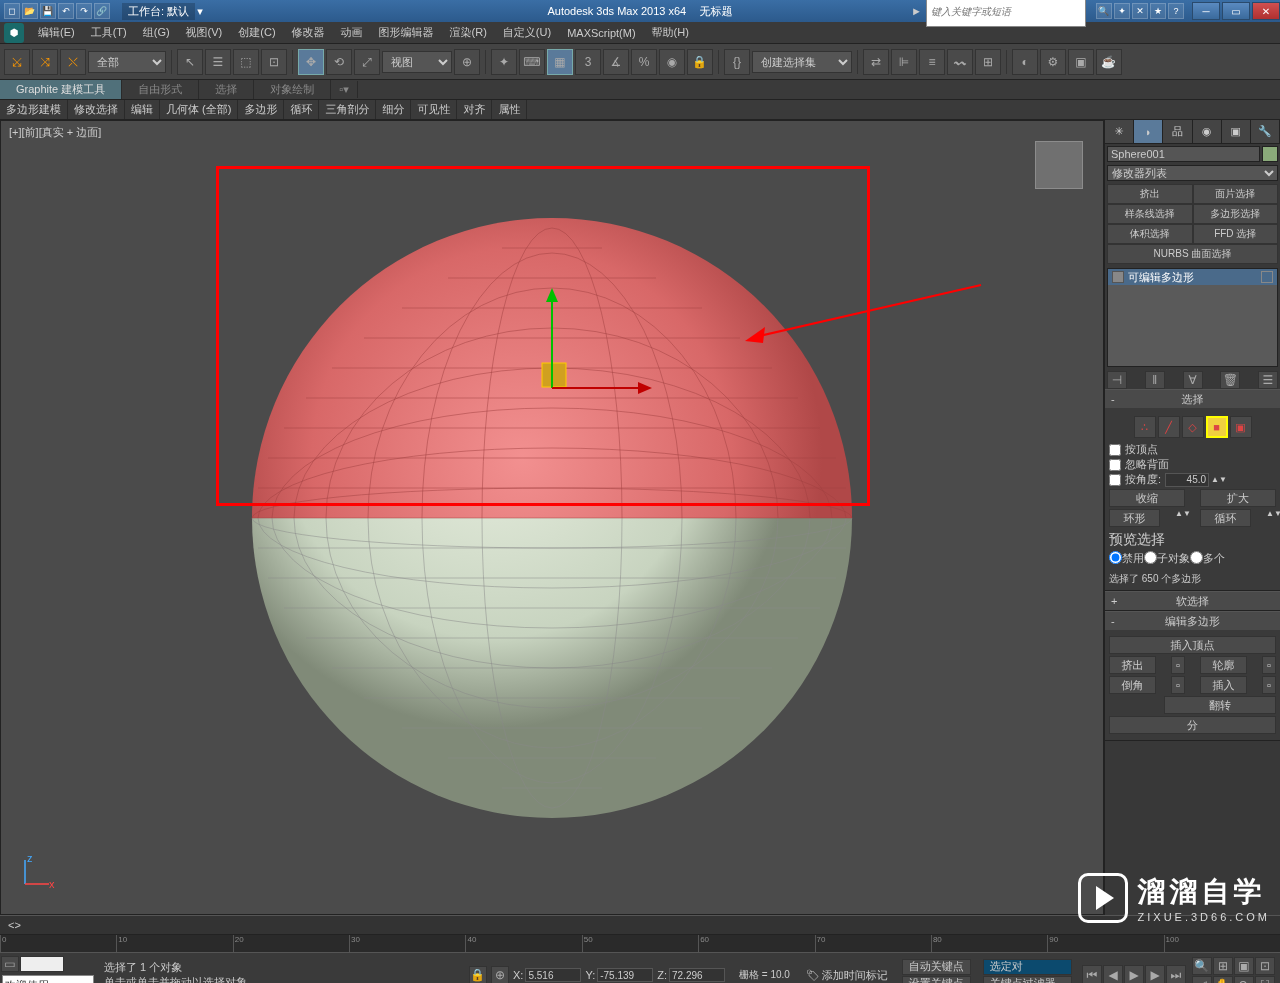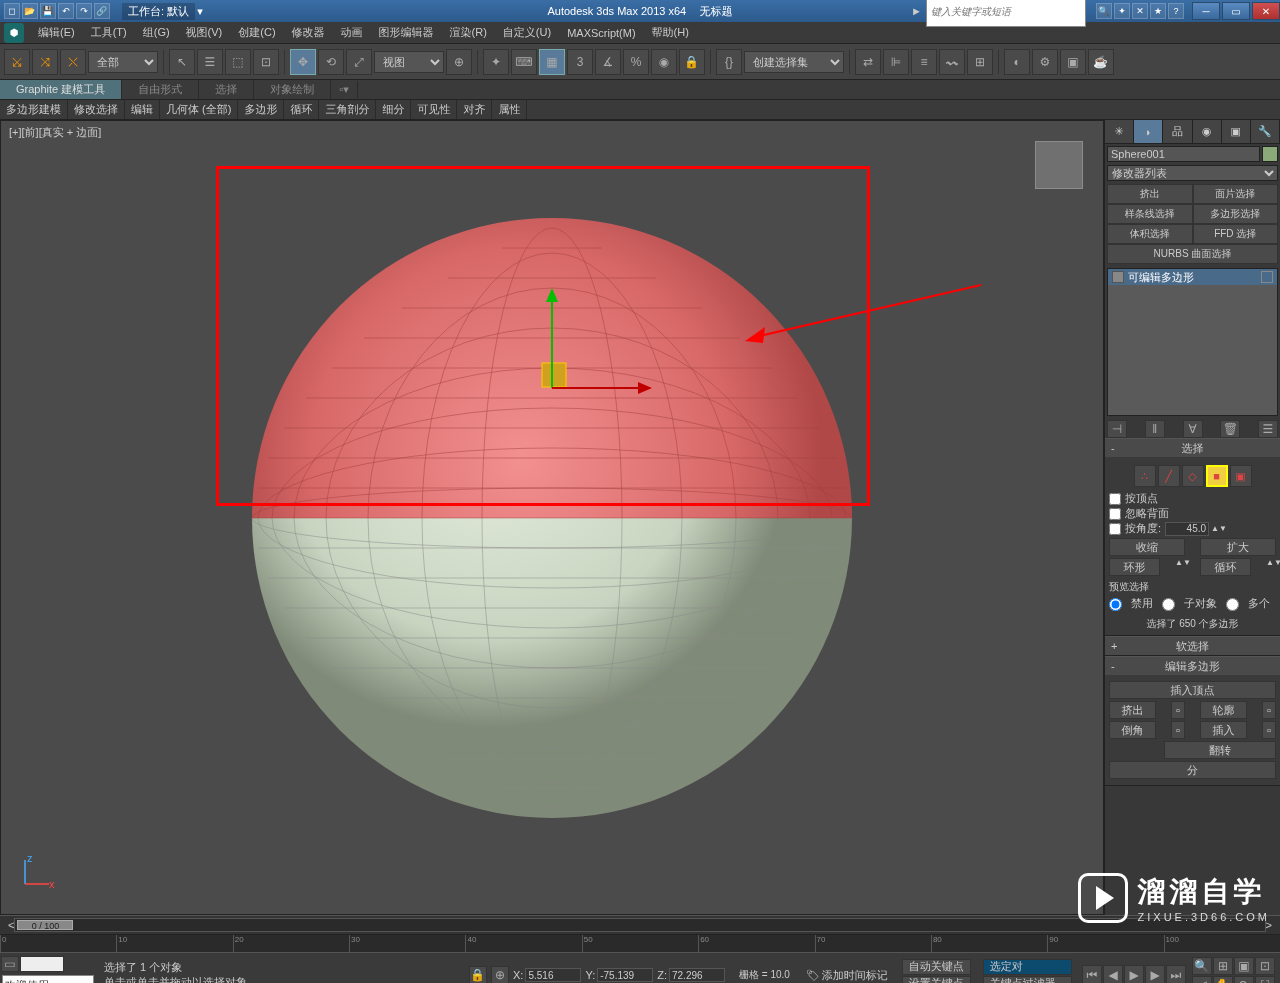--- a/index.html
+++ b/index.html
@@ -43,38 +43,38 @@
 .cmdtab{flex:1;background:#444;border-right:1px solid #222;display:flex;align-items:center;justify-content:center;cursor:pointer}
 .cmdtab.active{background:#5a7a9a}
 .objname{height:20px;display:flex;align-items:center;padding:2px}
 .objname input{flex:1;background:#555;border:1px solid #222;color:#ccc;height:16px;padding:0 3px;font-size:11px}
 .colorswatch{width:16px;height:16px;background:#8aaa7a;border:1px solid #222;margin-left:2px}
 .modlist{height:18px;display:flex;padding:1px 2px}
 .modlist select{flex:1;background:#555;border:1px solid #222;color:#ccc;font-size:11px}
 .modbtns{display:flex;flex-wrap:wrap;padding:2px;gap:0}
 .modbtn{width:50%;height:20px;background:#4a4a4a;border:1px solid #333;color:#ccc;display:flex;align-items:center;justify-content:center;font-size:10px;cursor:pointer}
 .modbtn.full{width:100%}
-.stackbox{height:148px;background:#5a5a5a;border:1px solid #222;margin:2px;position:relative}
+.stackbox{height:99px;background:#5a5a5a;border:1px solid #222;margin:2px;position:relative}
 .stackitem{height:16px;background:#4a6a8a;color:#fff;display:flex;align-items:center;padding:0 4px;font-size:10px}
 .stackitem .eye{width:12px;height:12px;background:#888;margin-right:4px;border:1px solid #555}
 .stackbtns{height:20px;display:flex;gap:2px;padding:2px;justify-content:space-between}
 .rollout{border-top:1px solid #555;border-bottom:1px solid #222}
 .rollhdr{height:18px;background:#4a4a4a;display:flex;align-items:center;justify-content:center;color:#ccc;font-size:11px;cursor:pointer;position:relative}
 .rollhdr .pm{position:absolute;left:6px}
 .rollbody{padding:4px;background:#3a3a3a}
 .subobj{display:flex;gap:2px;justify-content:center;margin:4px 0}
 .subbtn{width:22px;height:22px;background:#4a4a4a;border:1px solid #333;display:flex;align-items:center;justify-content:center;font-size:11px;cursor:pointer}
 .subbtn.active{background:#f0d040;border:2px solid #ff0}
 .chk{display:flex;align-items:center;gap:4px;margin:0 0;font-size:11px}
 .chk input{width:12px;height:12px}
 .spinner{display:flex;align-items:center;gap:2px}
 .spinner input{width:44px;height:14px;background:#333;border:1px solid #555;color:#ccc;font-size:10px;text-align:right;padding:0 2px}
 .btnrow{display:flex;gap:15px;margin:2px 0}
 .pbtn{flex:1;height:18px;background:#4a4a4a;border:1px solid #333;color:#ccc;display:flex;align-items:center;justify-content:center;font-size:11px;cursor:pointer}
-.radio{display:flex;gap:9px;align-items:flex-end;font-size:10px}
+.radio{display:flex;gap:0;align-items:flex-start;font-size:10px}
 .timeslider{height:20px;background:#333;border-top:1px solid #555;border-bottom:1px solid #222;display:flex;align-items:center;padding:0 8px}
 .timeslider .slider{flex:1;height:14px;background:#2a2a2a;border:1px solid #555;position:relative}
 .timeslider .handle{position:absolute;left:2px;top:1px;width:56px;height:10px;background:#888;border:1px solid #aaa;font-size:9px;text-align:center;color:#222}
 .trackbar{height:18px;background:#2a2a2a;border-bottom:1px solid #555;position:relative}
 .trackbar .ticks{position:absolute;inset:0;display:flex}
 .trackbar .tick{flex:1;border-left:1px solid #555;font-size:8px;color:#888;padding-left:1px}
 .statusbar{height:44px;background:#3a3a3a;display:flex;align-items:center}
 .statusleft{width:96px;height:40px;display:flex;flex-direction:column}
 .welcomebox{background:#fefefe;color:#333;border:1px solid #888;font-size:9px;padding:2px;height:18px;overflow:hidden;margin:2px}
 .promptbox{flex:1;display:flex;flex-direction:column;justify-content:center;padding:0 8px;font-size:11px;color:#ccc}
@@ -142,21 +142,21 @@
   <div class="mitem">渲染(R)</div>
   <div class="mitem">自定义(U)</div>
   <div class="mitem">MAXScript(M)</div>
   <div class="mitem">帮助(H)</div>
 </div>
 
 <div class="toolbar1">
   <div class="tbtn orange">⤩</div>
   <div class="tbtn orange">⤨</div>
   <div class="tbtn orange">⤬</div>
-  <select class="tsel" style="width:70px"><option>全部</option></select>
+  <select class="tsel" style="width:78px"><option>全部</option></select>
   <div class="tsep"></div>
   <div class="tbtn">↖</div>
   <div class="tbtn">☰</div>
   <div class="tbtn">⬚</div>
   <div class="tbtn">⊡</div>
   <div class="tsep"></div>
   <div class="tbtn active">✥</div>
   <div class="tbtn">⟲</div>
   <div class="tbtn">⤢</div>
   <select class="tsel" style="width:70px"><option>视图</option></select>
@@ -374,30 +374,30 @@
         <div class="btnrow">
           <div class="pbtn">收缩</div>
           <div class="pbtn">扩大</div>
         </div>
         <div class="btnrow">
           <div class="pbtn">环形</div>
           <div style="width:10px;font-size:8px">▲▼</div>
           <div class="pbtn">循环</div>
           <div style="width:10px;font-size:8px">▲▼</div>
         </div>
-        <div style="font-size:10px;margin-top:4px">预览选择</div>
+        <div style="font-size:14px;margin-top:4px">预览选择</div>
         <div class="radio" style="margin:2px 0">
           <input type="radio" checked="" style="">
             <span>禁用</span>
           <input type="radio" style="">
             <span>子对象</span>
           <input type="radio" style="">
             <span>多个</span>
         </div>
-        <div style="text-align:center;font-size:10px;margin-top:6px">选择了 650 个多边形</div>
+        <div style="font-size:10px;margin-top:6px">选择了 650 个多边形</div>
       </div>
     </div>
 
     <div class="rollout">
       <div class="rollhdr">
           <span class="pm">+</span>
           <span>软选择</span>
         </div>
     </div>
     <div class="rollout">
@@ -428,23 +428,20 @@
         <div class="btnrow">
           <div class="pbtn">分</div>
         </div>
       </div>
     </div>
   </div>
 </div>
 
 <div class="timeslider">
   <span>&lt;</span>
-  <div class="slider">
-      <div class="handle">0 / 100</div>
-    </div>
   <span>&gt;</span>
 </div>
 <div class="trackbar">
   <div class="ticks">
     <div class="tick">0</div>
       <div class="tick">10</div>
       <div class="tick">20</div>
       <div class="tick">30</div>
       <div class="tick">40</div>
       <div class="tick">50</div>

